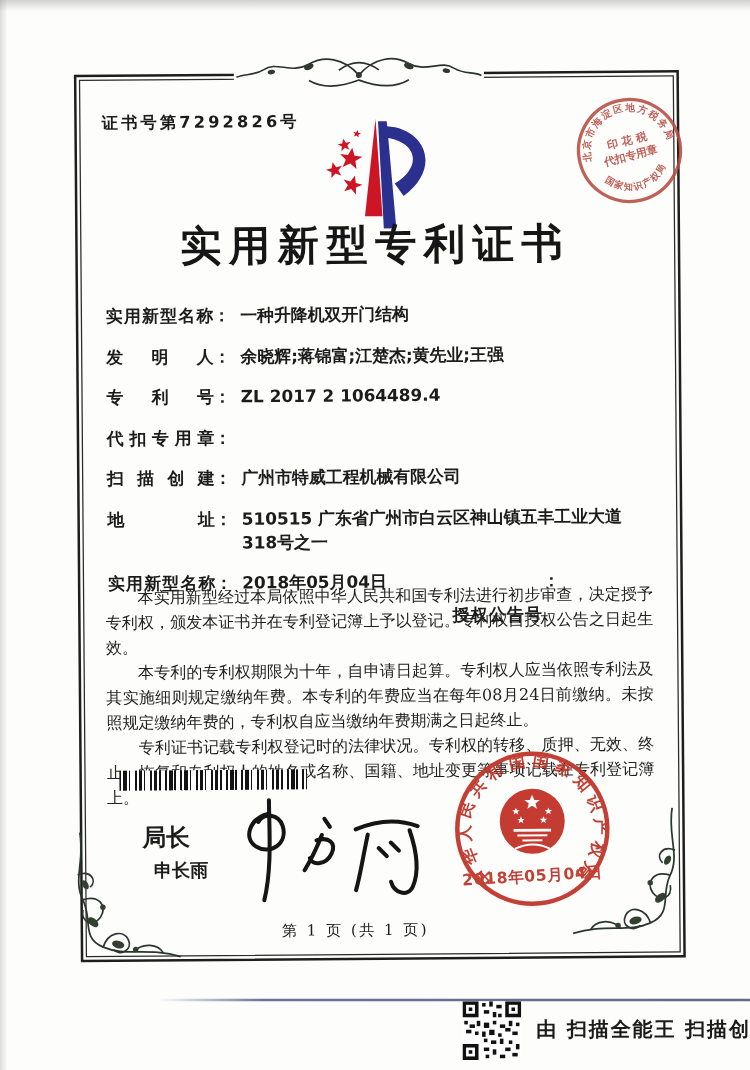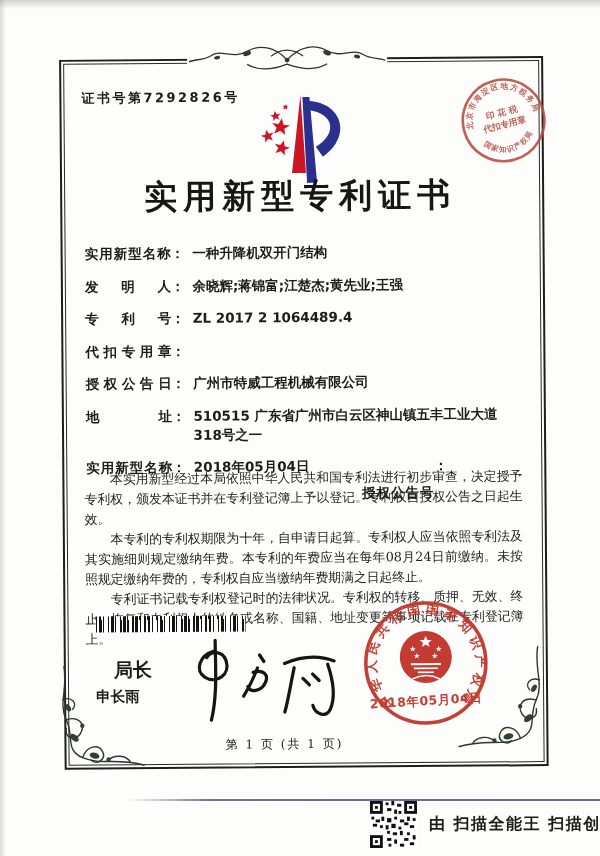--- a/index.html
+++ b/index.html
@@ -37,21 +37,21 @@
   .paras{position:absolute;left:84px;top:468px;width:438px;
     font-family:"DejaVu Serif","Liberation Serif",serif;
     font-size:12.8px;line-height:20px;color:#222;}
   .paras p{margin:0;text-indent:2em;text-align:justify;}
   .barcode{position:absolute;left:94px;top:615px;width:150px;height:16px;
     background:repeating-linear-gradient(90deg,
       #131313 0px,#131313 1.6px,#fff 1.6px,#fff 3.2px,
       #131313 3.2px,#131313 6px,#fff 6px,#fff 7.4px,
       #131313 7.4px,#131313 8.6px,#fff 8.6px,#fff 12.2px);}
   .sig-title{position:absolute;left:112px;top:656px;font-size:19px;font-weight:700;}
-  .sig-name{position:absolute;left:94px;top:686px;font-size:14.5px;font-weight:700;}
+  .sig-name{position:absolute;left:121px;top:686px;font-size:14.5px;font-weight:700;}
   .sig-hand{position:absolute;left:180px;top:632px;width:162px;height:94px;}
   .seal{position:absolute;left:358px;top:600px;width:134px;height:140px;opacity:.95;}
   .tax-stamp{position:absolute;left:452px;top:68px;width:108px;height:108px;
     transform:rotate(-14deg);opacity:.88;}
   .page-footer{position:absolute;left:62px;top:736px;width:440px;text-align:center;
     font-family:"DejaVu Serif","Liberation Serif",serif;font-size:12px;letter-spacing:2px;}
   .scan-divider{position:absolute;left:126px;top:799px;right:0;height:1.5px;
     background:linear-gradient(90deg,rgba(70,80,122,0),#46507a 18%,#3d4668);opacity:.8;}
   .scanner-bar{position:absolute;left:370px;top:801px;display:flex;align-items:center;gap:12px;}
   .qr{width:47px;height:47px;}
@@ -150,21 +150,21 @@
     <div class="frow">
       <span class="flabel">专利号</span>
         <span class="fcolon">：</span>
       <span class="fvalue">ZL 2017 2 1064489.4</span>
     </div>
     <div class="frow">
       <span class="flabel">代扣专用章</span>
         <span class="fcolon">：</span>
     </div>
     <div class="frow">
-      <span class="flabel">授权公告日</span>
+      <span class="flabel">扫描创建</span>
         <span class="fcolon">：</span>
       <span class="fvalue">广州市特威工程机械有限公司</span>
     </div>
     <div class="frow">
       <span class="flabel">地址</span>
         <span class="fcolon">：</span>
       <span class="fvalue">510515 广东省广州市白云区神山镇五丰工业大道318号之一</span>
     </div>
     <div class="frow">
       <span class="flabel">实用新型名称</span>

